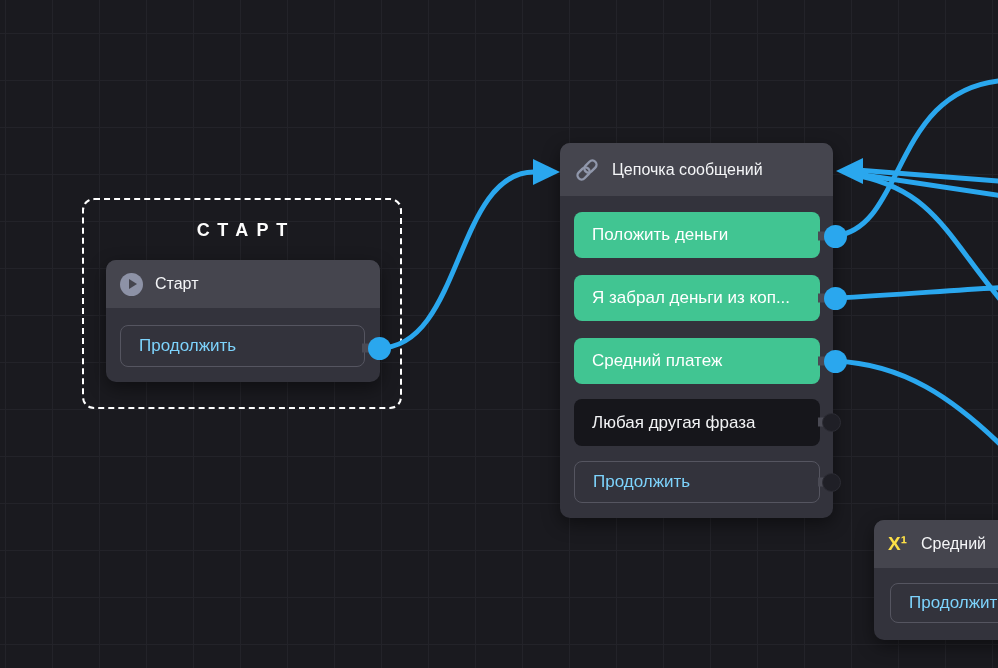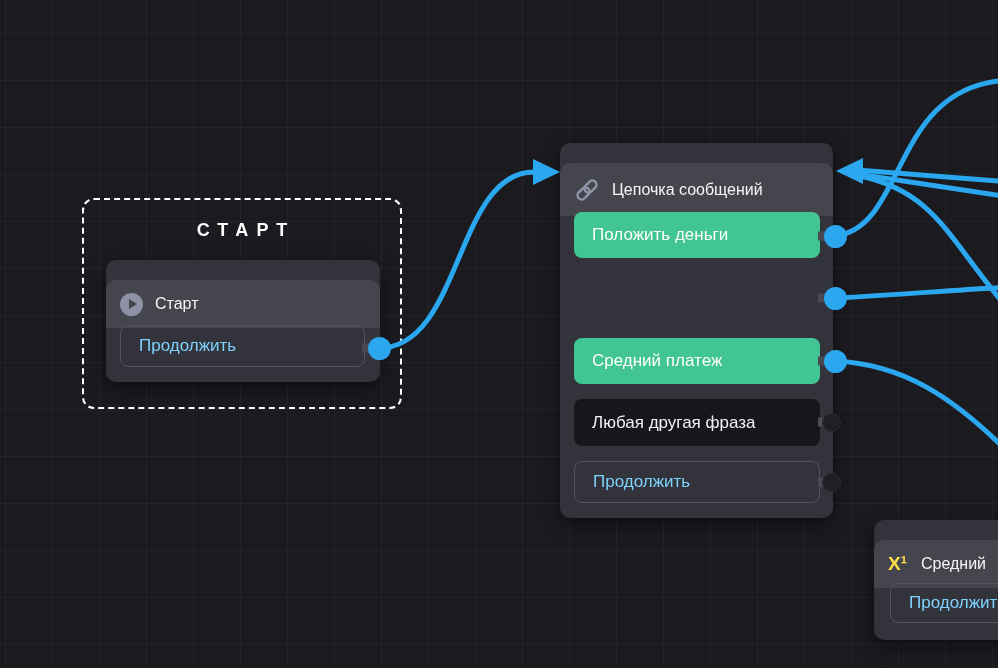--- a/index.html
+++ b/index.html
@@ -20,21 +20,21 @@
     position:absolute;top:20px;left:0;width:100%;text-align:center;
     font-size:18px;font-weight:700;letter-spacing:0.45em;text-indent:0.45em;color:#fdfdfd;
   }
   .node{
     position:absolute;background:#33333c;border-radius:10px;
     box-shadow:0 6px 18px rgba(0,0,0,.45);
   }
   .node-header{
     display:flex;align-items:center;gap:12px;
     background:#45454e;border-radius:10px 10px 0 0;
-    padding:0 14px;font-size:16px;color:#f4f5f7;margin-top:20px;
+    padding:0 14px;font-size:16px;color:#f4f5f7;
   }
   .node-title{white-space:nowrap;}
   .play-icon{
     width:23px;height:23px;border-radius:50%;background:#8d92a6;
     display:inline-flex;align-items:center;justify-content:center;flex:0 0 auto;
   }
   .play-tri{
     width:0;height:0;margin-left:3px;
     border-top:5px solid transparent;border-bottom:5px solid transparent;
     border-left:8px solid #45454e;
@@ -77,20 +77,21 @@
         <svg width="26" height="26" viewBox="0 0 24 24">
           <g fill="none" stroke="#9097ab" stroke-width="2.2" transform="rotate(-45 12 12)">
             <rect x="1.2" y="8.2" width="12.6" height="7.6" rx="3.8"></rect>
             <rect x="10.2" y="8.2" width="12.6" height="7.6" rx="3.8"></rect>
           </g>
         </svg>
       </span>
       <span class="node-title">Цепочка сообщений</span>
     </div>
     <div class="btn btn-green" style="position:absolute;left:14px;top:69px;width:246px;height:46px;">Положить деньги</div>
+    <div class="btn btn-green" style="position:absolute;left:14px;top:132px;width:246px;height:46px;">Я забрал деньги из коп...</div>
     <div class="btn btn-dark" style="position:absolute;left:14px;top:256px;width:246px;height:47px;">Любая другая фраза</div>
     <div class="btn btn-green" style="position:absolute;left:14px;top:195px;width:246px;height:46px;">Средний платеж</div>
     <div class="btn btn-outline" style="position:absolute;left:14px;top:318px;width:246px;height:42px;">Продолжить</div>
   </div>
 
   <div class="node" style="left:874px;top:520px;width:170px;height:120px;">
     <div class="node-header" style="height:48px;gap:14px;">
       <span class="x1-icon">X¹</span>
       <span class="node-title">Средний</span>
     </div>

